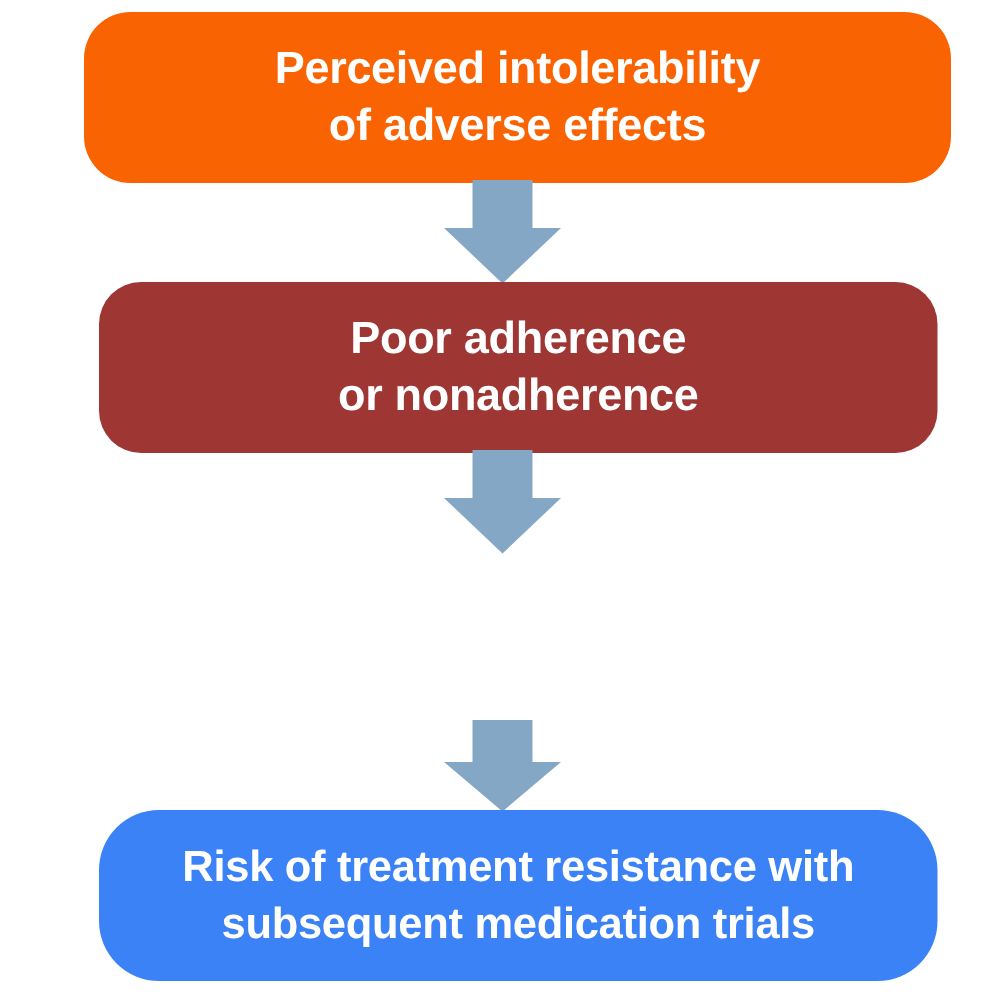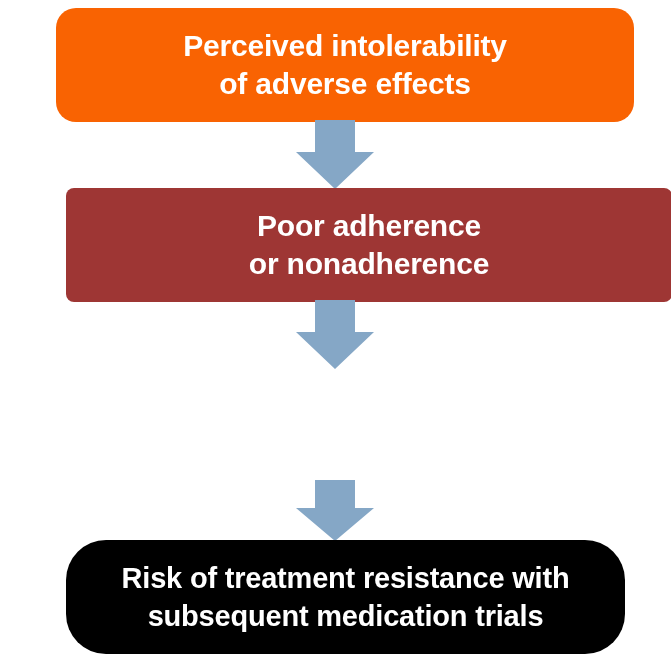--- a/index.html
+++ b/index.html
@@ -34,32 +34,32 @@
     width: 100%;
     white-space: pre-line;
   }
   
   #node-1 {
     left: 56px;
     top: 8px;
     width: 578px;
     height: 114px;
     background: #f96302;
-    border-radius: 20px;
+    border-radius: 31px;
     font-size: 30px;
     line-height: 38px;
   }
   
   #node-2 {
     left: 66px;
     top: 188px;
-    width: 606px;
+    width: 559px;
     height: 114px;
     background: #9e3634;
-    border-radius: 8px;
+    border-radius: 28px;
     font-size: 30px;
     line-height: 38px;
   }
   
   #node-3 {
     left: 66px;
     top: 368px;
     width: 559px;
     height: 114px;
     background: #673568;
@@ -117,18 +117,18 @@
     </svg>
   </div>
 
 
   <div class="arrow" id="arrow-3">
     <svg width="671" height="62" viewBox="0 0 671 62" xmlns="http://www.w3.org/2000/svg">
       <polygon points="315,0 355,0 355,28 374,28 335,61 296,28 315,28" fill="#85a7c6"></polygon>
     </svg>
   </div>
 
-  <div class="node" id="node-4" style="background: #000000;">
+  <div class="node" id="node-4" style="background: #3b82f6;">
     <span class="label">Risk of treatment resistance with
 subsequent medication trials</span>
   </div>
 
 </div>
 
 </body></html>

